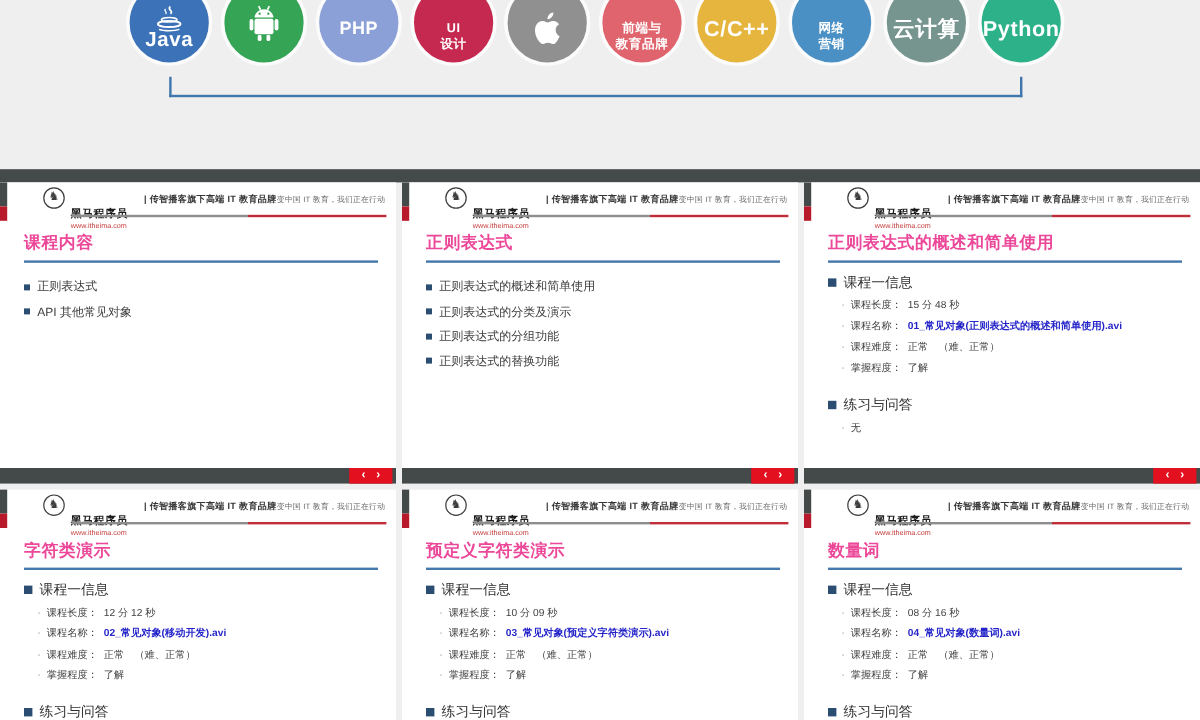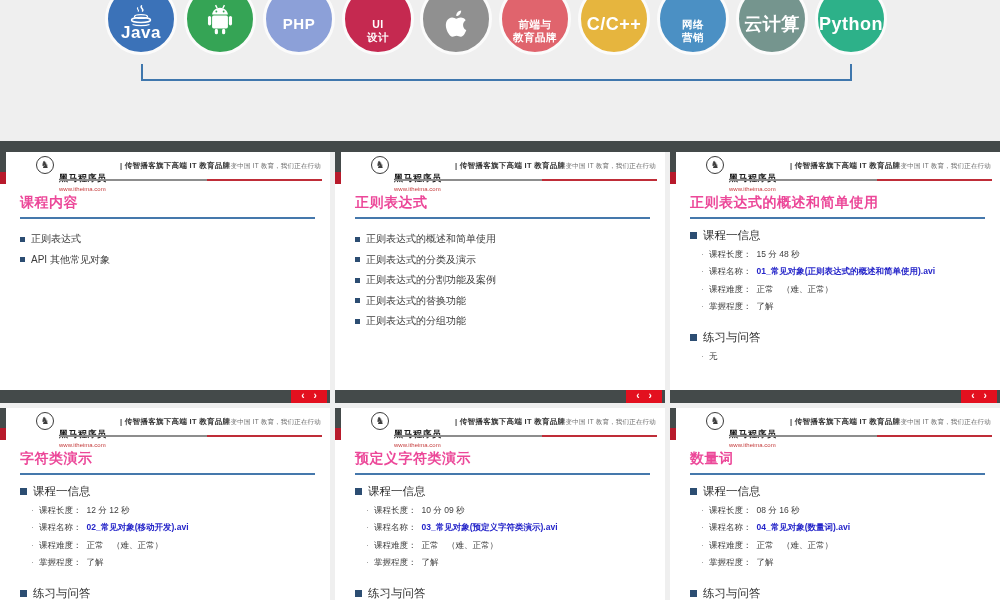--- a/index.html
+++ b/index.html
@@ -211,29 +211,25 @@
       <li>
           <span class="sq"></span>
           <span>正则表达式的概述和简单使用</span>
         </li>
       <li>
           <span class="sq"></span>
           <span>正则表达式的分类及演示</span>
         </li>
       <li>
           <span class="sq"></span>
-          <span>正则表达式的分割功能及案例</span>
+          <span>正则表达式的分组功能</span>
         </li>
       <li>
           <span class="sq"></span>
           <span>正则表达式的替换功能</span>
-        </li>
-      <li>
-          <span class="sq"></span>
-          <span>正则表达式的分组功能</span>
         </li>
     </ul>
   </div>
   <footer class="s-foot">
     <div class="nav-box">
       <span>‹</span>
       <span>›</span>
     </div>
   </footer>
 </section>

